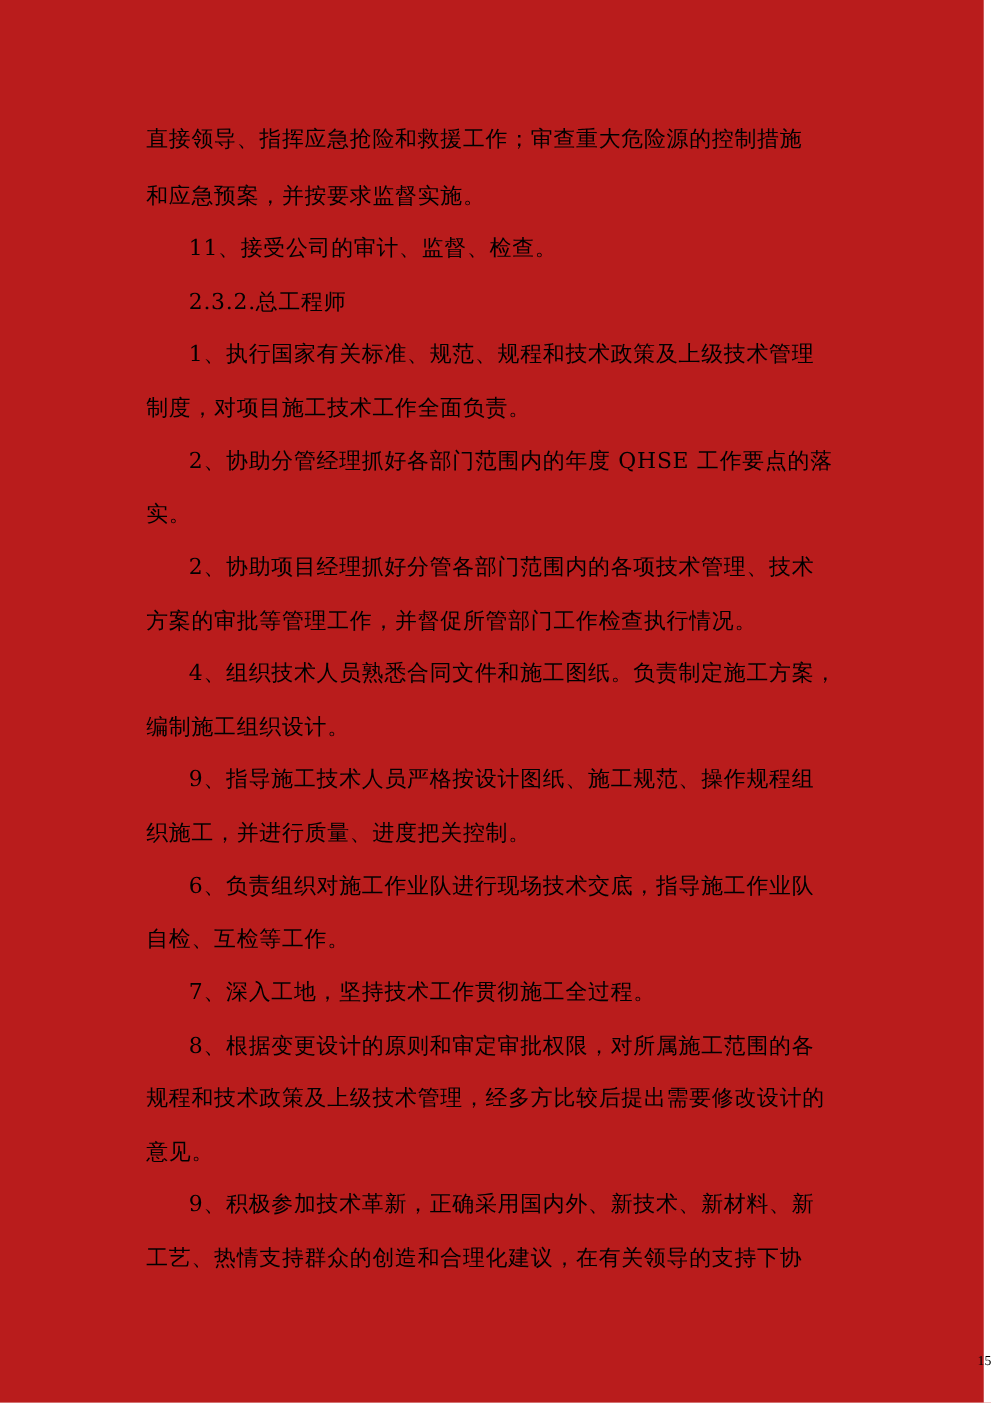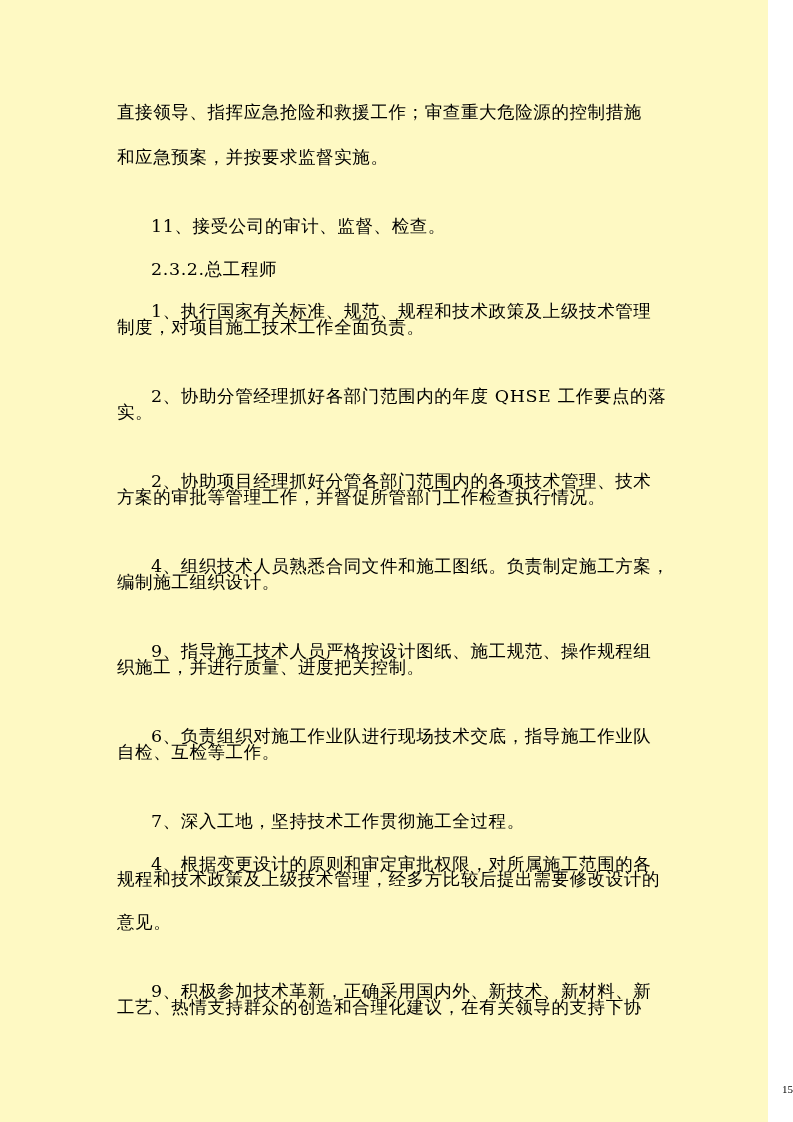--- a/index.html
+++ b/index.html
@@ -13,31 +13,32 @@
     position: relative;
     overflow: hidden;
     font-family: "DejaVu Serif", "Liberation Serif", serif;
     color: #000000;
   }
   .page {
     position: absolute;
     left: 0; top: 0;
     width: 768px;
     height: 1122px;
-    background: #fef9c3;
+    background: #b91c1c;
+    padding-left: 19px;
   }
   .line {
     position: absolute;
     left: 117px;
     font-size: 17.5px;
     line-height: 24px;
     white-space: nowrap;
     letter-spacing: 0.6px;
   }
-  .indent { left: 151px; margin-top: 27px; }
+  .indent { left: 151px; }
   .page-number {
     position: absolute;
     left: 0;
     width: 793px;
     top: 1083px;
     text-align: right;
     font-family: "Liberation Serif", serif;
     font-size: 11px;
   }
 </style>
@@ -55,20 +56,20 @@
   <div class="line" style="top:400px">实。</div>
   <div class="line indent" style="top:442px">2、协助项目经理抓好分管各部门范围内的各项技术管理、技术</div>
   <div class="line" style="top:485px">方案的审批等管理工作，并督促所管部门工作检查执行情况。</div>
   <div class="line indent" style="top:527px">4、组织技术人员熟悉合同文件和施工图纸。负责制定施工方案，</div>
   <div class="line" style="top:570px">编制施工组织设计。</div>
   <div class="line indent" style="top:612px">9、指导施工技术人员严格按设计图纸、施工规范、操作规程组</div>
   <div class="line" style="top:655px">织施工，并进行质量、进度把关控制。</div>
   <div class="line indent" style="top:697px">6、负责组织对施工作业队进行现场技术交底，指导施工作业队</div>
   <div class="line" style="top:740px">自检、互检等工作。</div>
   <div class="line indent" style="top:782px">7、深入工地，坚持技术工作贯彻施工全过程。</div>
-  <div class="line indent" style="top:825px">4、根据变更设计的原则和审定审批权限，对所属施工范围的各</div>
+  <div class="line indent" style="top:825px">8、根据变更设计的原则和审定审批权限，对所属施工范围的各</div>
   <div class="line" style="top:867px">规程和技术政策及上级技术管理，经多方比较后提出需要修改设计的</div>
   <div class="line" style="top:910px">意见。</div>
   <div class="line indent" style="top:952px">9、积极参加技术革新，正确采用国内外、新技术、新材料、新</div>
   <div class="line" style="top:995px">工艺、热情支持群众的创造和合理化建议，在有关领导的支持下协</div>
 
   <div class="page-number">15</div>
 </div>
 
 </body></html>

